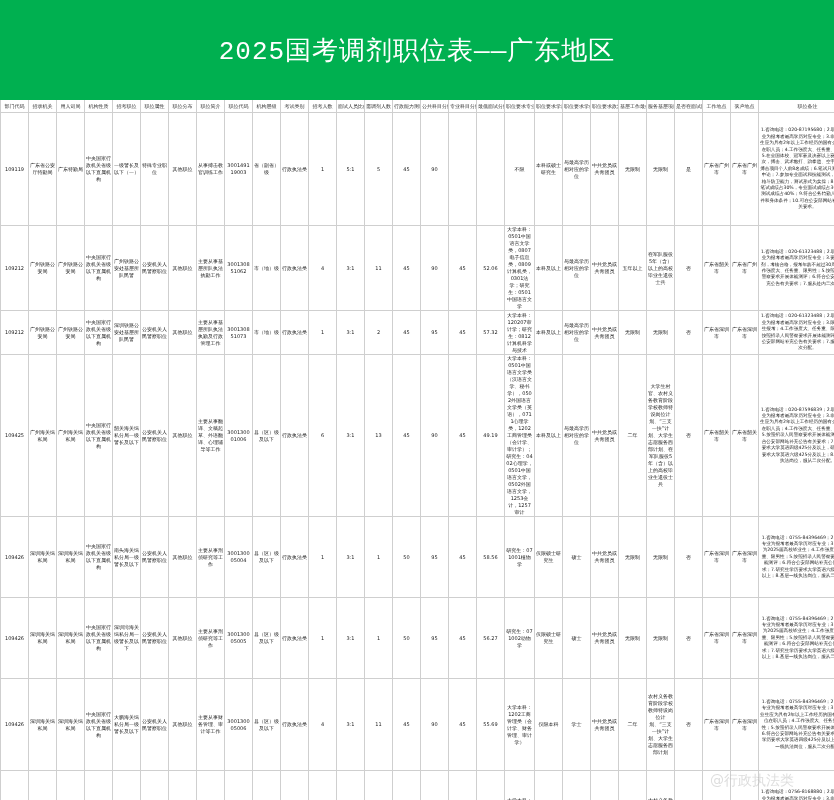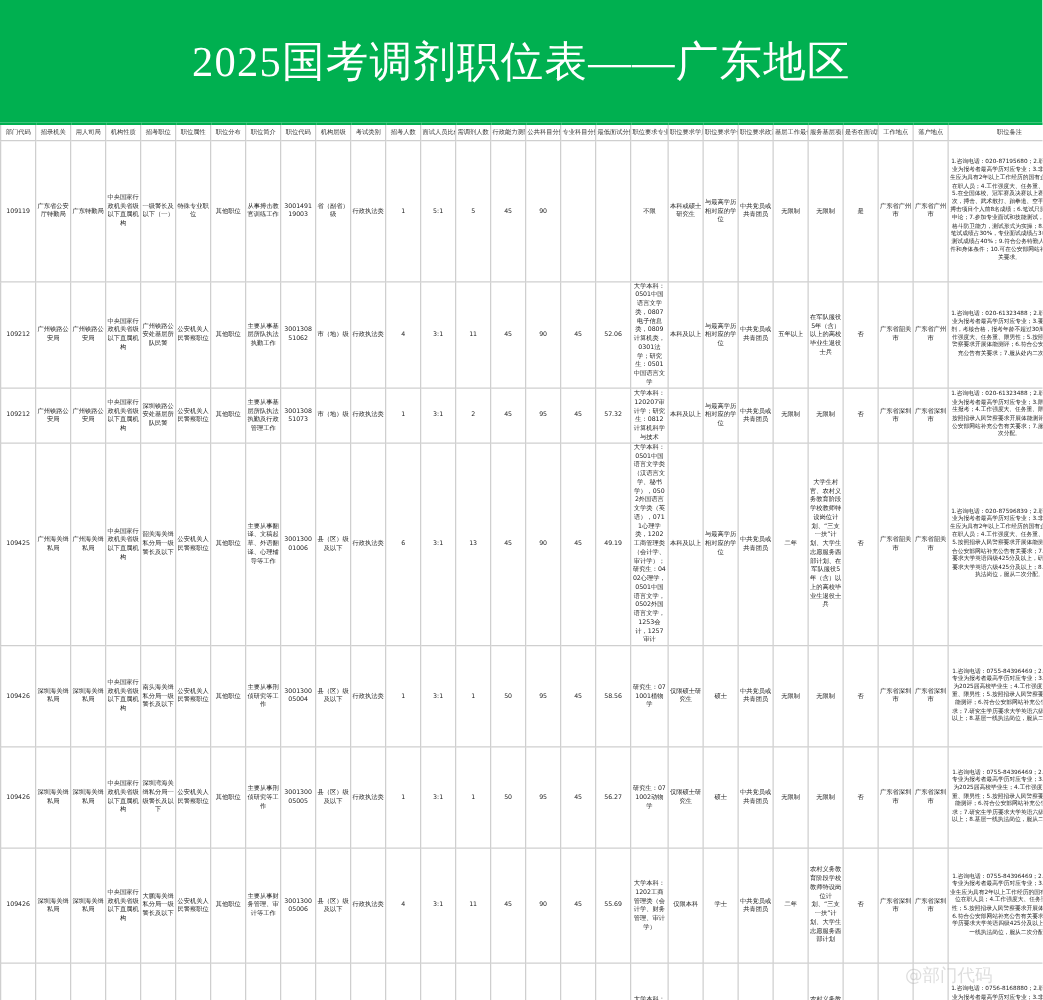--- a/index.html
+++ b/index.html
@@ -1,21 +1,21 @@
 <!DOCTYPE html>
 <html><head>
 <meta charset="utf-8">
 <style>
   html, body { margin: 0; padding: 0; background: #ffffff; }
   body { width: 834px; height: 800px; overflow: hidden; position: relative;
          font-family: "DejaVu Sans", "Liberation Sans", sans-serif; color: #222; }
   .banner { position: absolute; left: 0; top: 0; width: 834px; height: 98px;
             background: #00b050; display: flex; align-items: center; justify-content: center; }
-  .banner-title { color: #ffffff; font-family: Liberation Serif, serif;
-                  font-size: 34px; letter-spacing: 1px; font-weight: normal; margin-top: 2px; }
+  .banner-title { color: #ffffff; font-family: Liberation Mono, monospace;
+                  font-size: 26px; letter-spacing: 1px; font-weight: normal; margin-top: 2px; }
   table { position: absolute; left: 0; top: 98px; border-collapse: collapse;
           table-layout: fixed; width: 834px; }
   th, td { border: 1px solid #cfcfcf; padding: 0 1px; overflow: hidden;
            font-size: 5px; line-height: 7px; text-align: center; vertical-align: middle;
            word-break: break-all; }
   thead th { background: #ffffff; height: 12px; font-weight: normal; color: #333;
              white-space: nowrap; font-size: 5px; border-top: 2px solid #00b050; }
   td.note { text-align: center; font-size: 4.6px; line-height: 6.4px; }
   .wm { position: absolute; right: 40px; bottom: 10px; color: rgba(180,180,180,0.45);
         font-size: 14px; pointer-events: none; }
@@ -327,13 +327,13 @@
         <td>二年</td>
         <td>农村义务教育阶段学校教师特设岗位计划、大学生志愿服务西部计划</td>
         <td>否</td>
         <td>广东省珠海市</td>
         <td>广东省珠海市</td>
         <td class="note">1.咨询电话：0756-8168880；2.职位要求专业为报考者最高学历对应专业；3.非应届毕业生应为具有2年以上工作经历的国有企事业单位在职人员；4.工作强度大、任务重、限男性；5.按照招录人民警察要求开展体能测评；6.符合公安部网站补充公告有关要求；7.本科学历要求大学英语四级425分及以上；8.基层一线执法岗位，服从二次分配；9.最低服务期5年（含试用期）。</td>
       </tr>
     </tbody>
 </table>
 
-<div class="wm">@部门代码</div>
+<div class="wm">@行政执法类</div>
 
 </body></html>

